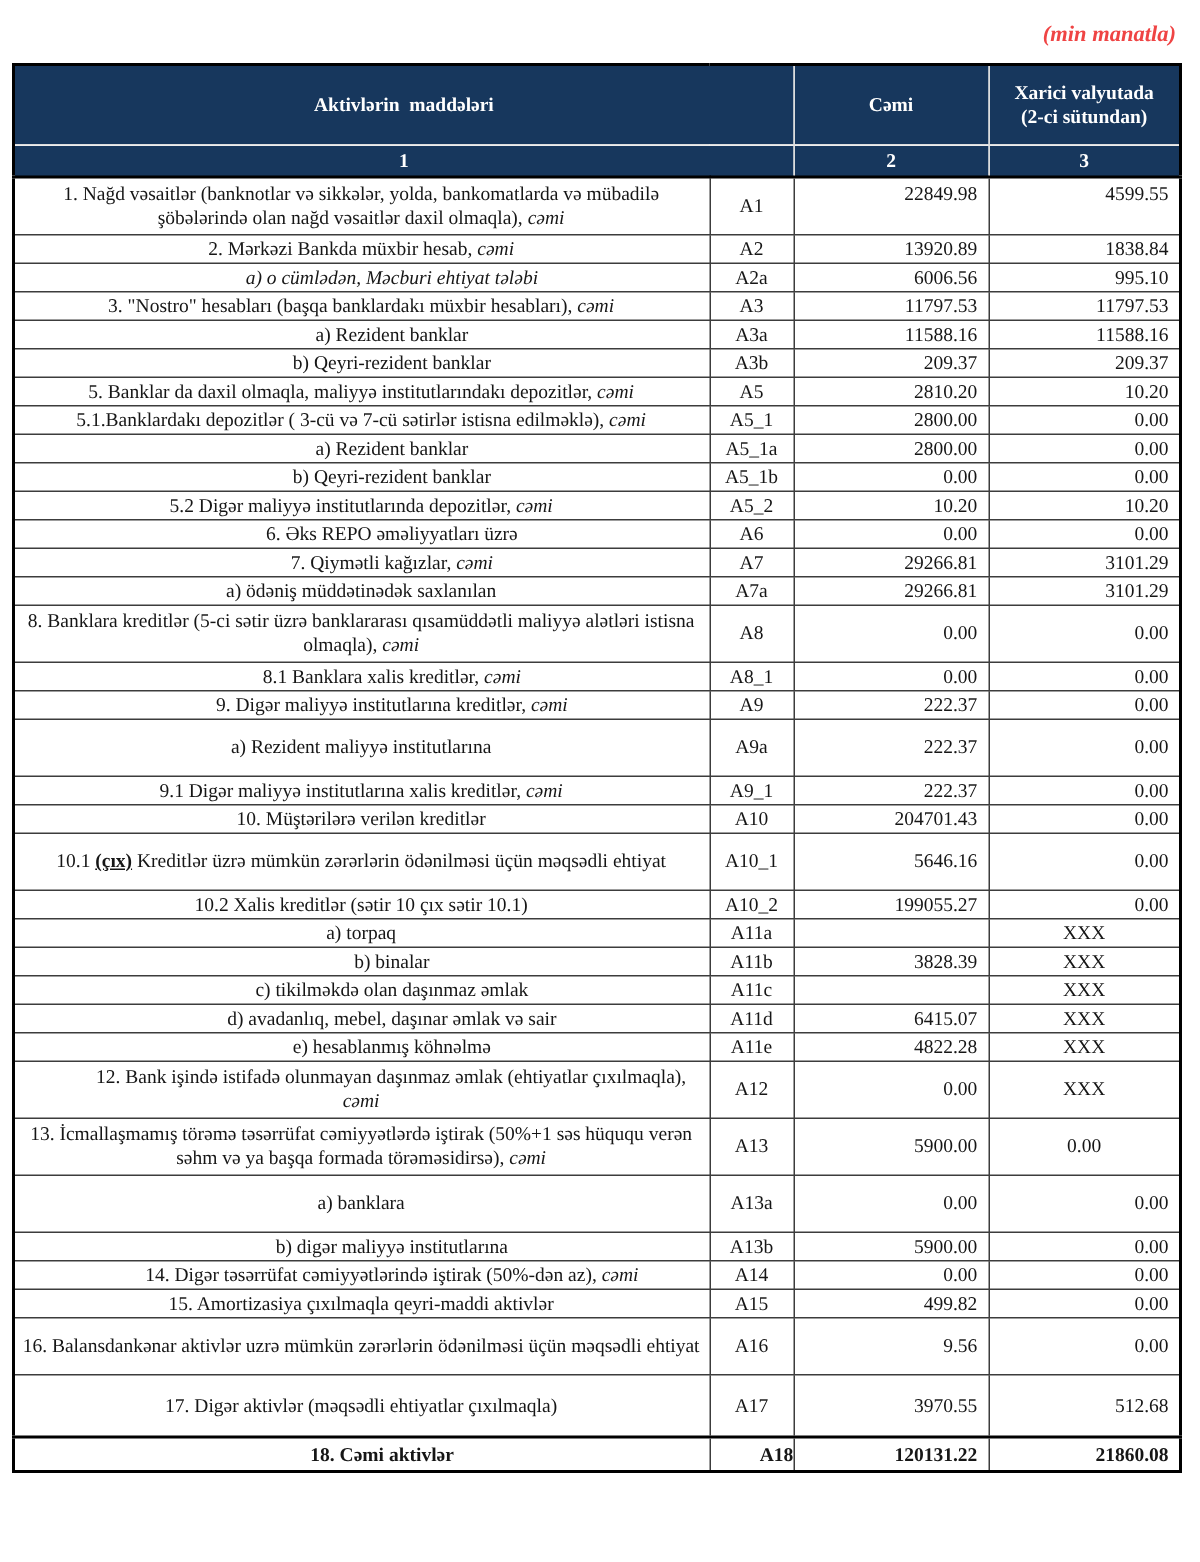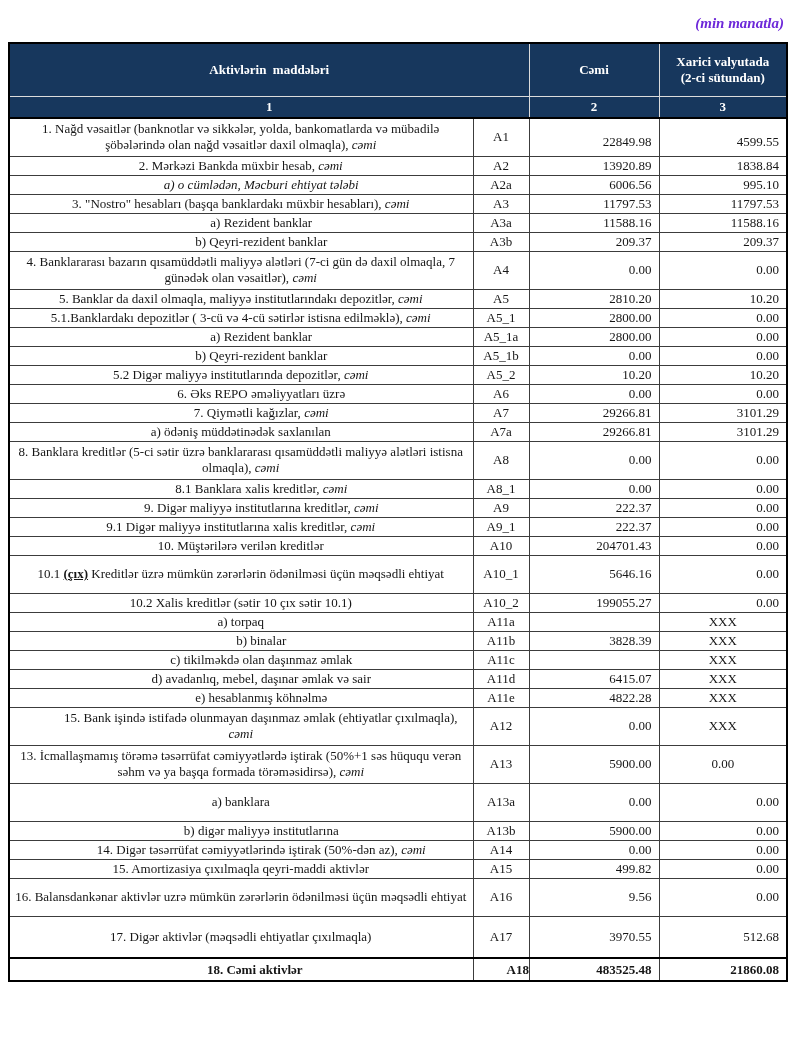--- a/index.html
+++ b/index.html
@@ -12,21 +12,21 @@
     font-family: "Liberation Serif", serif;
     overflow: hidden;
   }
   .unit-note {
     position: absolute;
     top: 15px;
     right: 16px;
     font-size: 15px;
     font-weight: bold;
     font-style: italic;
-    color: #6d28d9;
+    color: #ef4444;
   }
   table.assets {
     position: absolute;
     top: 42px;
     left: 8px;
     width: 778px;
     border-collapse: collapse;
     table-layout: fixed;
     border: 2px solid #000;
   }
@@ -62,21 +62,21 @@
   tbody tr.t42 { height: 42px; }
   tbody tr.last { height: 23px; }
   tbody tr.last td { border-top: 2px solid #000; }
   tbody tr.bold td { font-weight: bold; padding-left: 33px; }
   td.c-label { text-align: center; padding-left: 5px; padding-right: 6px; }
   td.c-label.indent { padding-left: 46px; }
   td.c-label.findent { text-indent: 40px; }
   td.c-code { text-align: center; }
   td.c-num { text-align: right; padding-right: 7px; }
   td.c-center { text-align: center; }
-  tr.vtop td.c-num { vertical-align: top; padding-top: 15px; }
+  tr.vtop td.c-num { vertical-align: top; padding-top: 2px; }
   .it { font-style: italic; }
   .bd { font-weight: bold; text-decoration: underline; }
 </style>
 </head>
 <body>
 
 <div class="page">
 
   <div class="unit-note">(min manatla)</div>
 
@@ -129,34 +129,28 @@
           <td class="c-code">A3a</td>
           <td class="c-num">11588.16</td>
           <td class="c-num">11588.16</td>
         </tr>
         <tr class="">
           <td class="c-label indent"><span class="">b) Qeyri-rezident banklar</span></td>
           <td class="c-code">A3b</td>
           <td class="c-num">209.37</td>
           <td class="c-num">209.37</td>
         </tr>
-        <tr class="h2">
-          <td class="c-label"><span class="">4. Banklararası bazarın qısamüddətli maliyyə alətləri (7-ci gün də daxil olmaqla, 7 günədək olan vəsaitlər), </span><span class="it">cəmi</span></td>
-          <td class="c-code">A4</td>
-          <td class="c-num">0.00</td>
-          <td class="c-num">0.00</td>
-        </tr>
         <tr class="">
           <td class="c-label"><span class="">5. Banklar da daxil olmaqla, maliyyə institutlarındakı depozitlər, </span><span class="it">cəmi</span></td>
           <td class="c-code">A5</td>
           <td class="c-num">2810.20</td>
           <td class="c-num">10.20</td>
         </tr>
         <tr class="">
-          <td class="c-label"><span class="">5.1.Banklardakı depozitlər ( 3-cü və 4-cü sətirlər istisna edilməklə), </span><span class="it">cəmi</span></td>
+          <td class="c-label"><span class="">5.1.Banklardakı depozitlər ( 3-cü və 7-cü sətirlər istisna edilməklə), </span><span class="it">cəmi</span></td>
           <td class="c-code">A5_1</td>
           <td class="c-num">2800.00</td>
           <td class="c-num">0.00</td>
         </tr>
         <tr class="">
           <td class="c-label indent"><span class="">a) Rezident banklar</span></td>
           <td class="c-code">A5_1a</td>
           <td class="c-num">2800.00</td>
           <td class="c-num">0.00</td>
         </tr>
@@ -201,20 +195,26 @@
           <td class="c-code">A8_1</td>
           <td class="c-num">0.00</td>
           <td class="c-num">0.00</td>
         </tr>
         <tr class="">
           <td class="c-label indent"><span class="">9. Digər maliyyə institutlarına kreditlər, </span><span class="it">cəmi</span></td>
           <td class="c-code">A9</td>
           <td class="c-num">222.37</td>
           <td class="c-num">0.00</td>
         </tr>
+        <tr class="tall">
+          <td class="c-label"><span class="">a) Rezident maliyyə institutlarına</span></td>
+          <td class="c-code">A9a</td>
+          <td class="c-num">222.37</td>
+          <td class="c-num">0.00</td>
+        </tr>
         <tr class="">
           <td class="c-label"><span class="">9.1 Digər maliyyə institutlarına xalis kreditlər, </span><span class="it">cəmi</span></td>
           <td class="c-code">A9_1</td>
           <td class="c-num">222.37</td>
           <td class="c-num">0.00</td>
         </tr>
         <tr class="">
           <td class="c-label"><span class="">10. Müştərilərə verilən kreditlər</span></td>
           <td class="c-code">A10</td>
           <td class="c-num">204701.43</td>
@@ -256,21 +256,21 @@
           <td class="c-num">6415.07</td>
           <td class="c-center">XXX</td>
         </tr>
         <tr class="">
           <td class="c-label indent"><span class="">e) hesablanmış köhnəlmə</span></td>
           <td class="c-code">A11e</td>
           <td class="c-num">4822.28</td>
           <td class="c-center">XXX</td>
         </tr>
         <tr class="h2">
-          <td class="c-label findent"><span class="">15. Bank işində istifadə olunmayan daşınmaz əmlak (ehtiyatlar çıxılmaqla), </span><span class="it">cəmi</span></td>
+          <td class="c-label findent"><span class="">12. Bank işində istifadə olunmayan daşınmaz əmlak (ehtiyatlar çıxılmaqla), </span><span class="it">cəmi</span></td>
           <td class="c-code">A12</td>
           <td class="c-num">0.00</td>
           <td class="c-center">XXX</td>
         </tr>
         <tr class="h2">
           <td class="c-label"><span class="">13. İcmallaşmamış törəmə təsərrüfat cəmiyyətlərdə iştirak (50%+1 səs hüququ verən səhm və ya başqa formada törəməsidirsə), </span><span class="it">cəmi</span></td>
           <td class="c-code">A13</td>
           <td class="c-num">5900.00</td>
           <td class="c-center">0.00</td>
         </tr>
@@ -306,19 +306,19 @@
         </tr>
         <tr class="t42">
           <td class="c-label"><span class="">17. Digər aktivlər (məqsədli ehtiyatlar çıxılmaqla)</span></td>
           <td class="c-code">A17</td>
           <td class="c-num">3970.55</td>
           <td class="c-num">512.68</td>
         </tr>
         <tr class="last bold">
           <td class="c-label"><span class="">18. Cəmi aktivlər</span></td>
           <td class="c-code">A18</td>
-          <td class="c-num">483525.48</td>
+          <td class="c-num">120131.22</td>
           <td class="c-num">21860.08</td>
         </tr>
       </tbody>
   </table>
 
 </div>
 
 </body></html>

